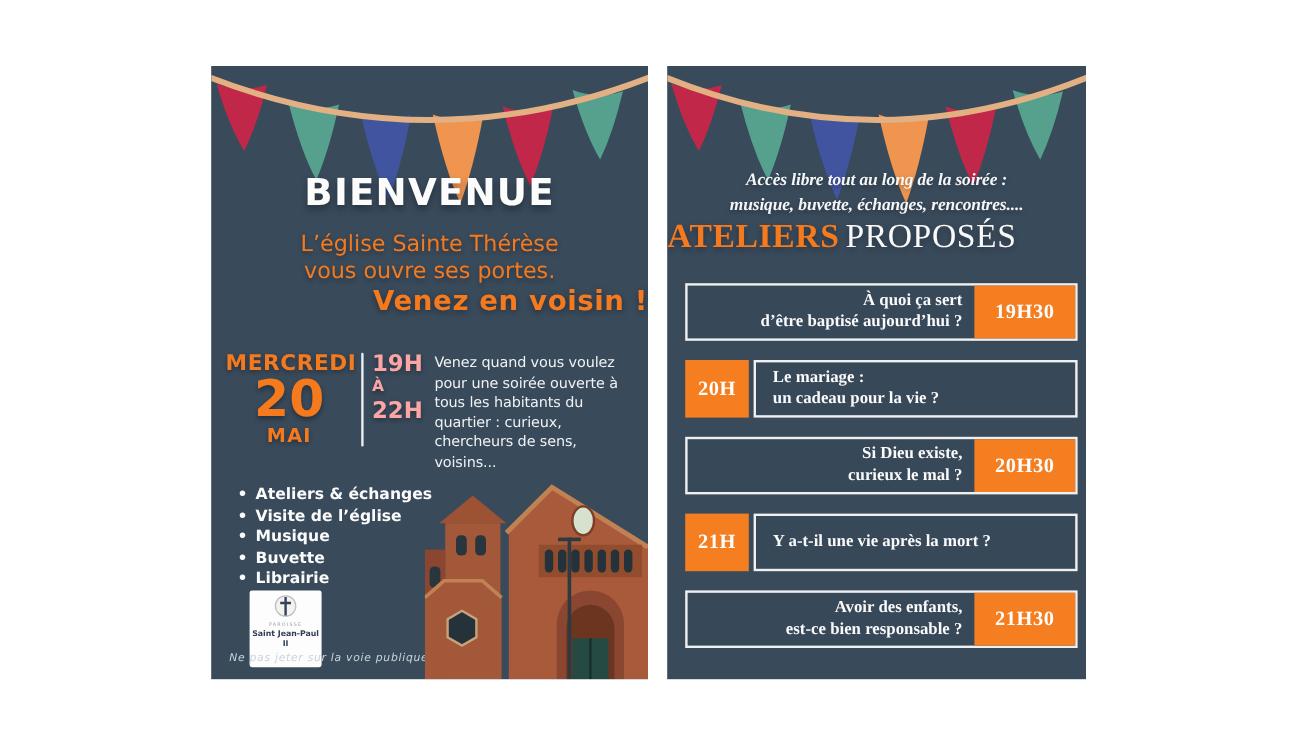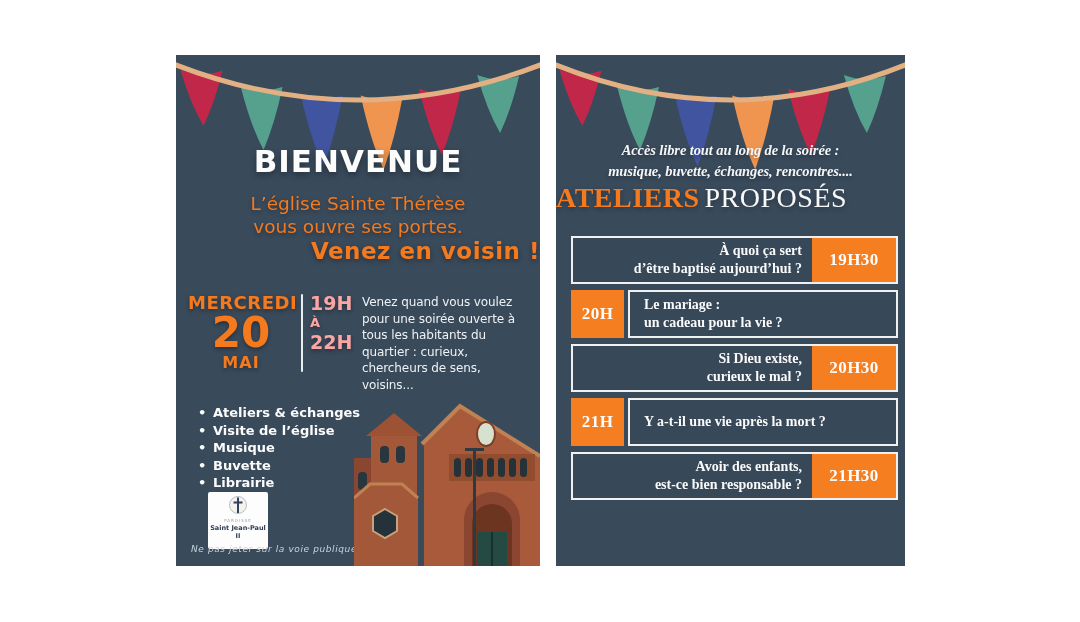--- a/index.html
+++ b/index.html
@@ -36,21 +36,21 @@
   .date-day{font-size:42px;line-height:40px;}
   .date-month{font-size:16px;letter-spacing:1px;}
   .vline{width:2px;height:78px;background:#E9EEF1;margin:2px 7px 0 7px;border-radius:1px;}
   .time-col{width:44px;text-align:left;color:#fca5a5;font-weight:bold;font-size:19px;line-height:22px;text-shadow:0 2px 4px rgba(0,0,0,.35);}
   .time-mid{font-size:13px;line-height:17px;}
   .lp-desc{flex:1;margin:2px 0 0 8px;color:#EFF2F4;font-size:12px;line-height:16.5px;letter-spacing:-.1px;}
   .bullets{position:absolute;top:349px;left:22px;margin:0;padding:0;list-style:none;}
   .bullets li{display:flex;align-items:baseline;color:#FBFBFB;font-size:13px;line-height:17.5px;font-weight:bold;}
   .bullet-dot{width:15px;color:#FBFBFB;font-size:13px;}
   .logo-card{
-    position:absolute;top:437px;left:32px;width:60px;height:57px;background:#FDFDFD;
+    position:absolute;top:437px;left:32px;width:60px;height:64px;background:#FDFDFD;
     border-radius:2px;text-align:center;padding-top:3px;box-sizing:border-box;
   }
   .logo-emblem{display:block;margin:0 auto;}
   .logo-l1{font-size:4px;letter-spacing:1px;color:#9AA0AA;margin-top:1px;}
   .logo-l2{font-size:6.5px;font-weight:bold;color:#2E3C55;margin-top:1px;}
   .footnote{
     position:absolute;top:489px;left:15px;color:#C9D4DB;font-size:9px;
     font-style:italic;letter-spacing:.6px;
   }
   .church{position:absolute;right:0;bottom:0;width:186px;height:176px;display:block;}
@@ -60,21 +60,21 @@
     position:absolute;top:85px;left:0;width:100%;text-align:center;
     color:#F4F6F7;font-size:14.5px;line-height:21px;font-weight:bold;font-style:italic;
     letter-spacing:-.1px;text-shadow:0 2px 4px rgba(0,0,0,.3);
   }
   .rp-title{
     position:absolute;top:127px;left:0;width:100%;margin:0;
     color:#F8F8F8;font-size:28px;font-weight:normal;letter-spacing:.5px;
     text-shadow:0 2px 5px rgba(0,0,0,.3);
   }
   .rp-title .accent{color:#F5791D;font-weight:bold;margin-right:5px;}
-  .workshops{position:absolute;top:181px;left:15px;right:7px;display:flex;flex-direction:column;gap:6px;}
+  .workshops{position:absolute;top:181px;left:15px;right:7px;display:flex;flex-direction:column;gap:16px;}
   .workshop-row{height:48px;display:flex;align-items:stretch;}
   .workshop-box{
     flex:1;border:2px solid #F0F0F0;box-sizing:border-box;display:flex;align-items:stretch;
     background:rgba(0,0,0,0.02);
   }
   .w-lines{flex:1;display:flex;flex-direction:column;justify-content:center;color:#FAFAFA;font-size:14px;line-height:18px;font-weight:bold;}
   .w-lines.align-right{text-align:right;padding-right:10px;}
   .w-lines.align-left{text-align:left;padding-left:14px;}
   .time-chip{
     background:#F57E21;color:#FDFDFD;font-weight:bold;font-size:17px;letter-spacing:.5px;

